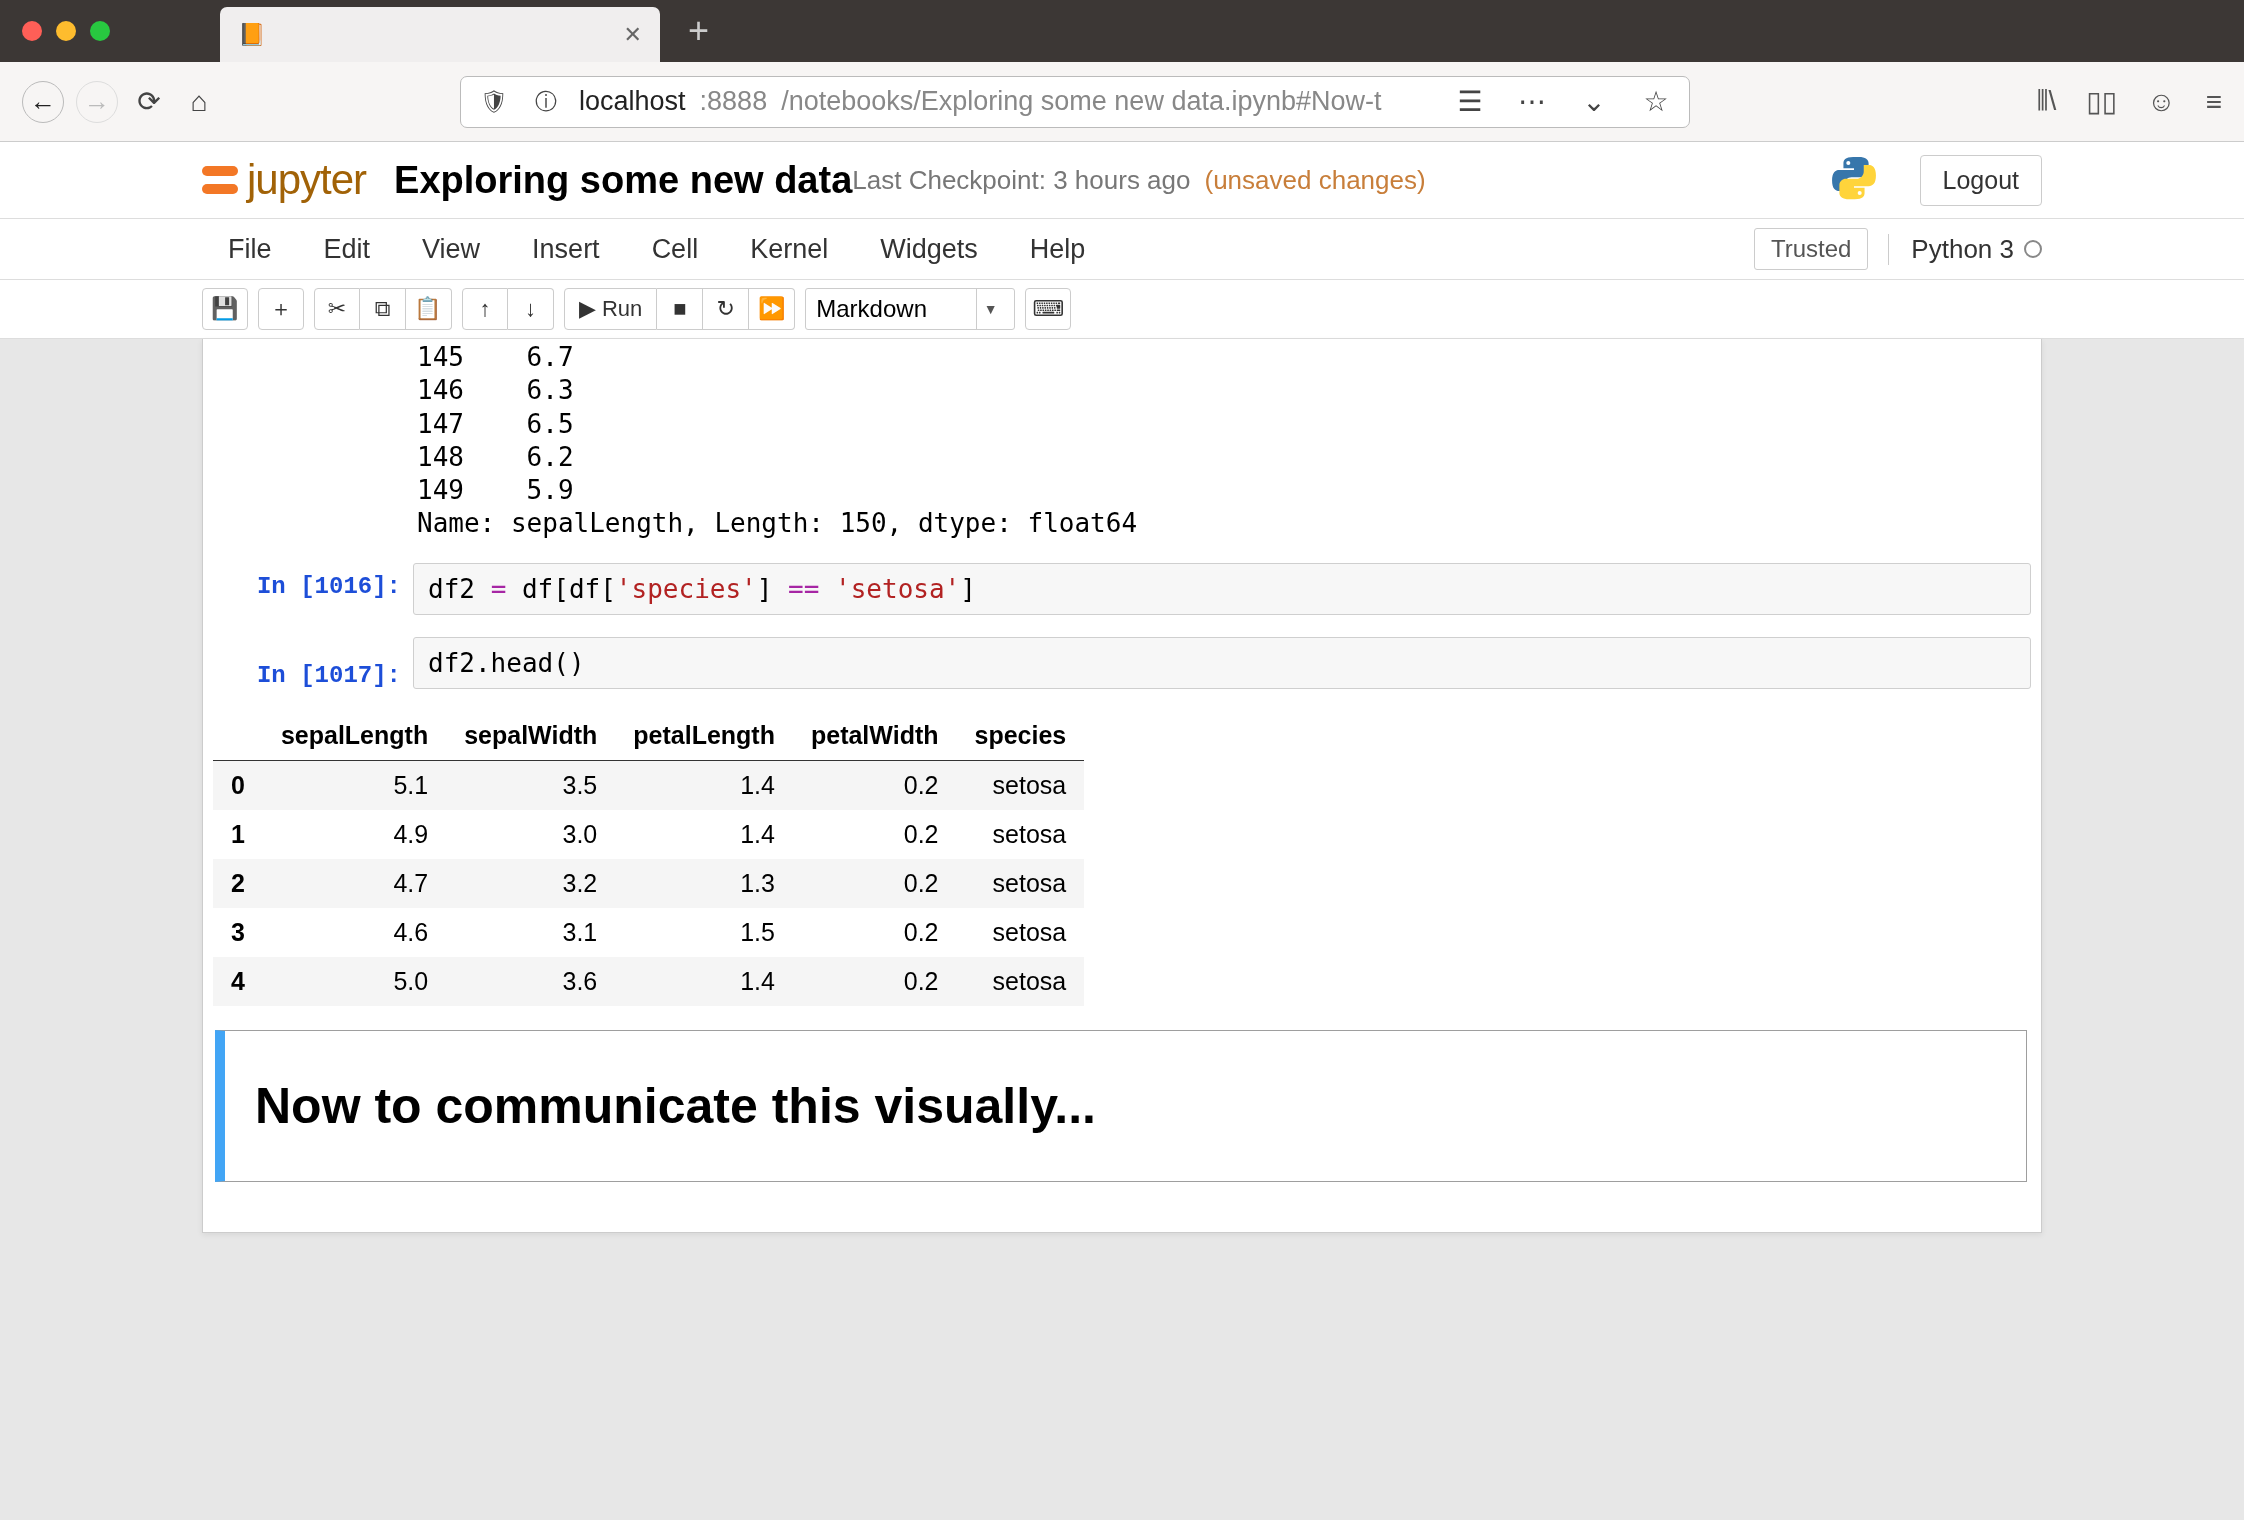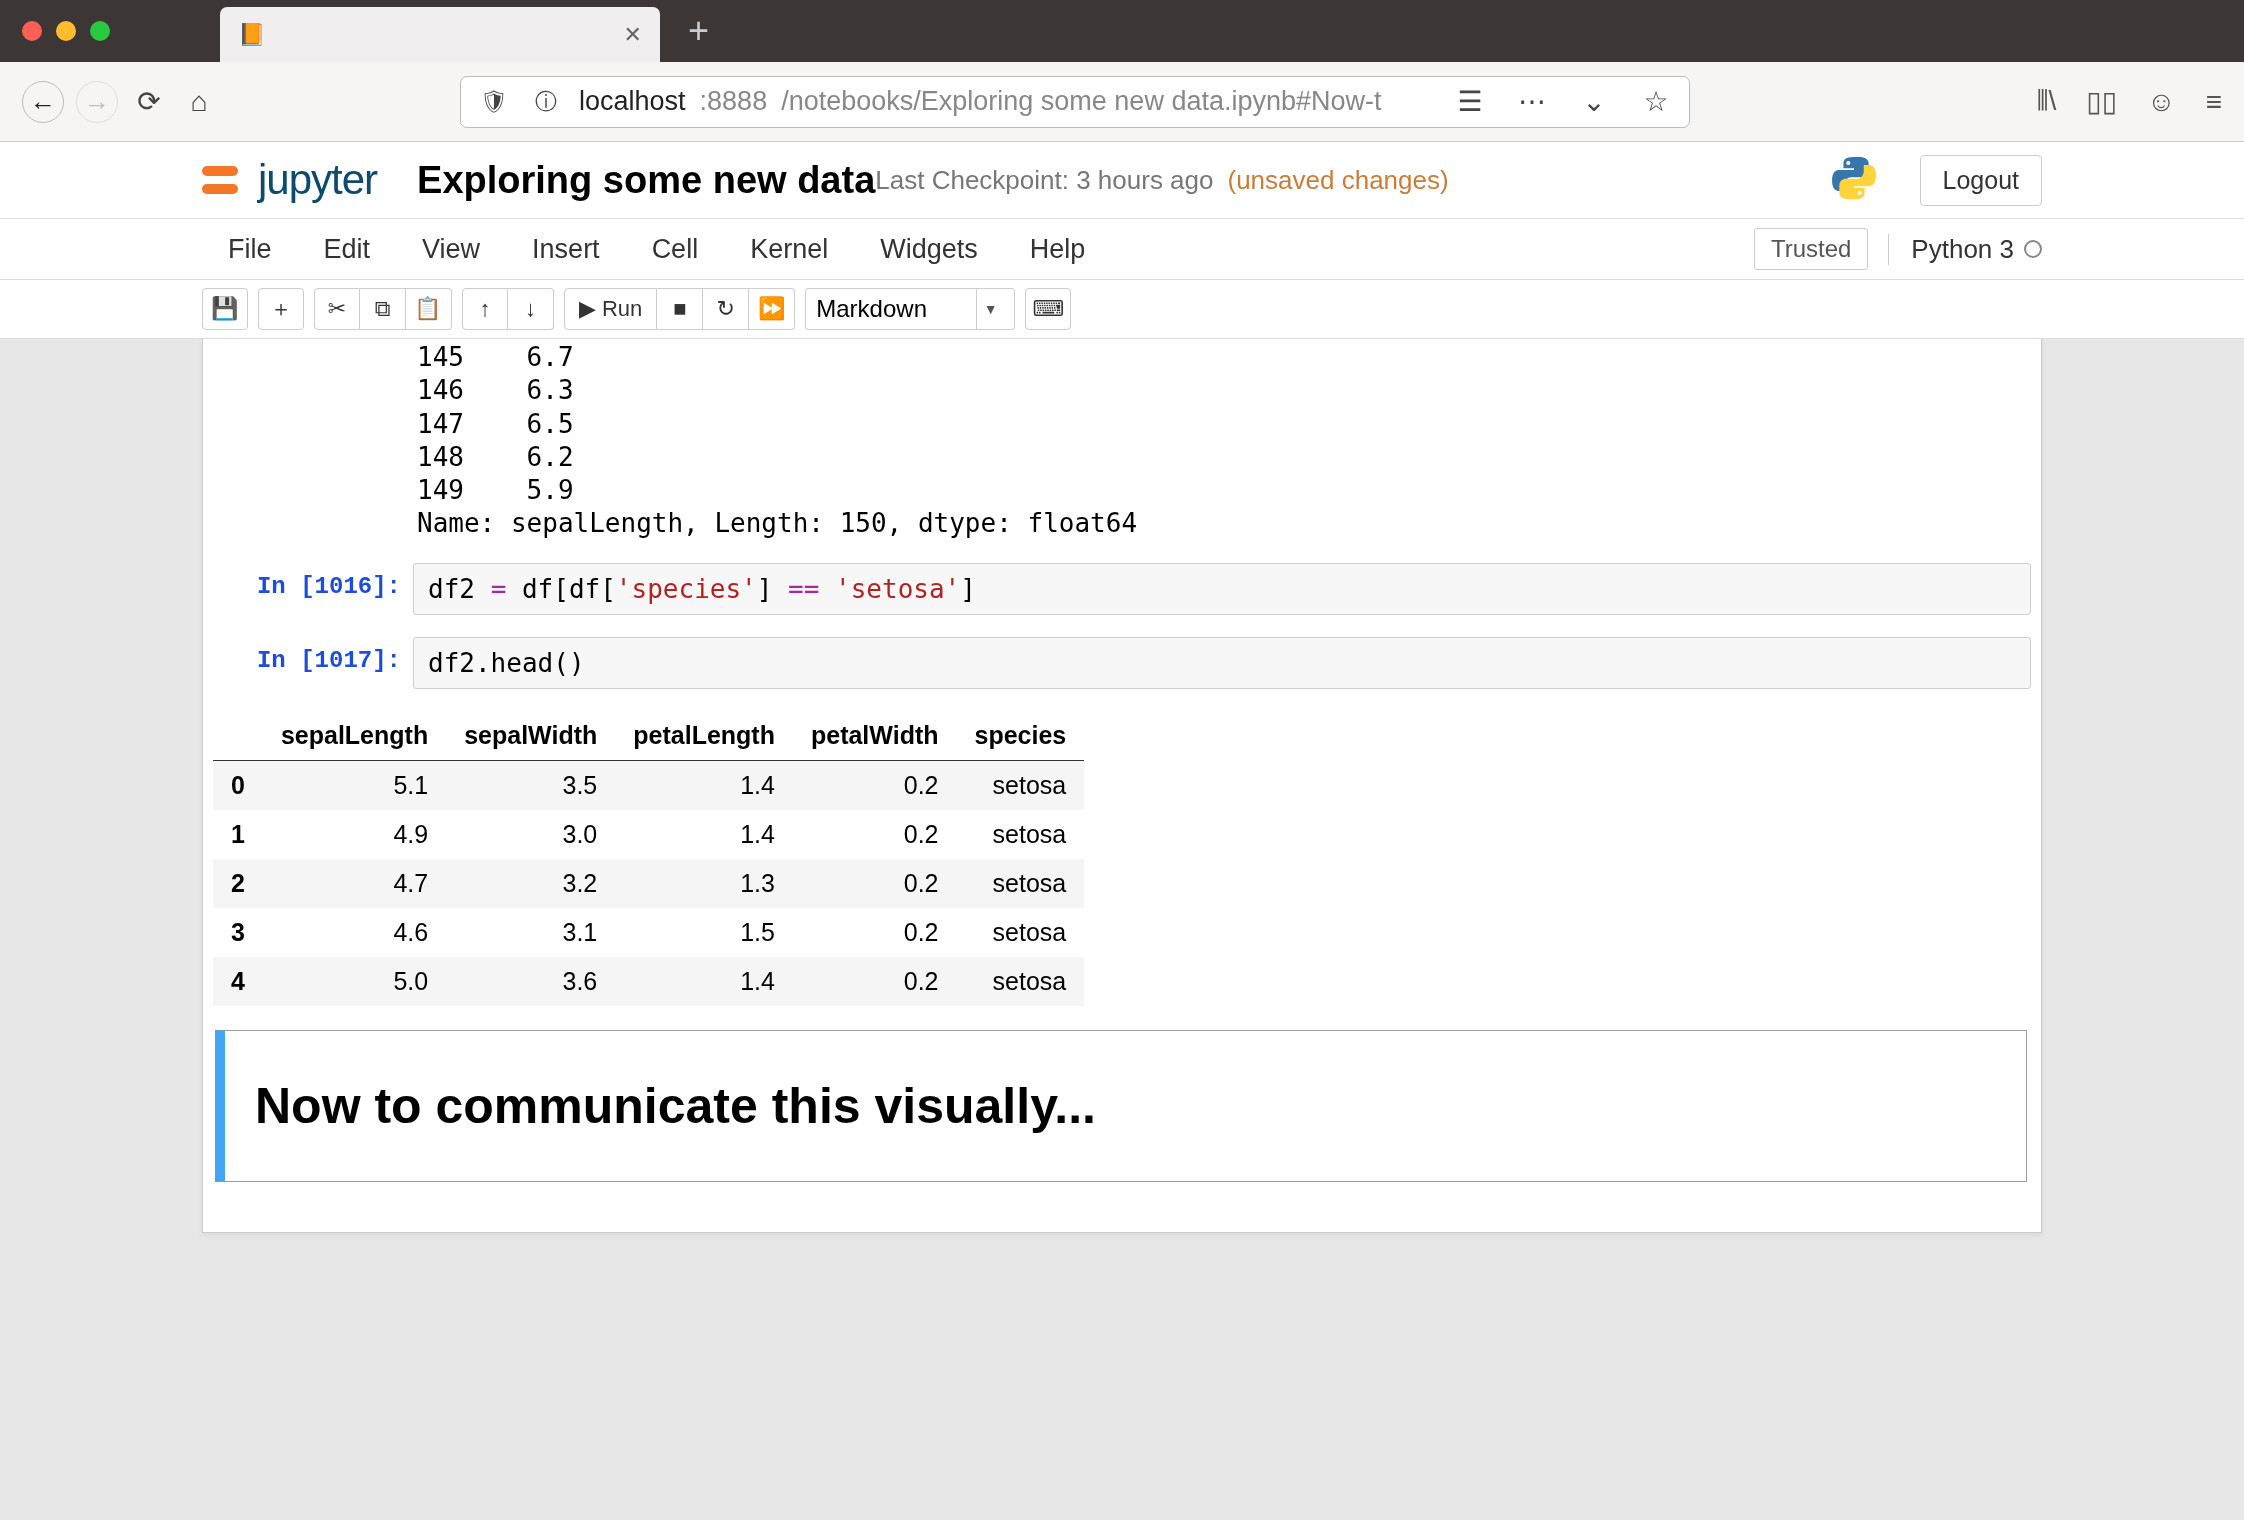--- a/index.html
+++ b/index.html
@@ -81,25 +81,25 @@
   .jhdr {
     background:#fff;
     padding: 10px 0;
     border-bottom:1px solid #ddd;
   }
   .jhdr-inner {
     width: 1840px; margin:0 auto;
     display:flex; align-items:center;
   }
   .jlogo {
-    display:flex; align-items:center; gap:20px;
+    display:flex; align-items:center; gap:9px;
     font-family: sans-serif;
-    color:#0c4a6e; font-size:42px; font-weight:400;
+    color:#a16207; font-size:42px; font-weight:400;
     letter-spacing: -1px;
-    margin-right:40px;
+    margin-right:28px;
   }
   .jlogo .orbit {
     width:36px; height:36px; position:relative;
   }
   .jlogo .orbit::before,
   .jlogo .orbit::after {
     content:""; position:absolute; left:0; right:0;
     height:10px; border-radius:10px; background:#f37726;
   }
   .jlogo .orbit::before { top:4px; }
@@ -351,21 +351,21 @@
 149    5.9
 Name: sepalLength, Length: 150, dtype: float64</div>
 
     <div class="cell">
       <div class="prompt in">In [1016]:</div>
       <div class="cell-body">
         <div class="codebox"><span class="tok-var">df2 </span><span class="tok-op">= </span><span class="tok-var">df[df[</span><span class="tok-str">'species'</span><span class="tok-var">] </span><span class="tok-op">== </span><span class="tok-str">'setosa'</span><span class="tok-var">]</span></div>
       </div>
     </div>
 
-    <div class="cell" style="margin-top:14px;">
+    <div class="cell" style="margin-top:14px;align-items:flex-end;">
       <div class="prompt in">In [1017]:</div>
       <div class="cell-body">
         <div class="codebox">df2.head()</div>
       </div>
     </div>
 
     <div class="cell" style="margin-top:8px;">
       <div class="cell-body">
         <table class="df" id="df-out">
           <thead>

